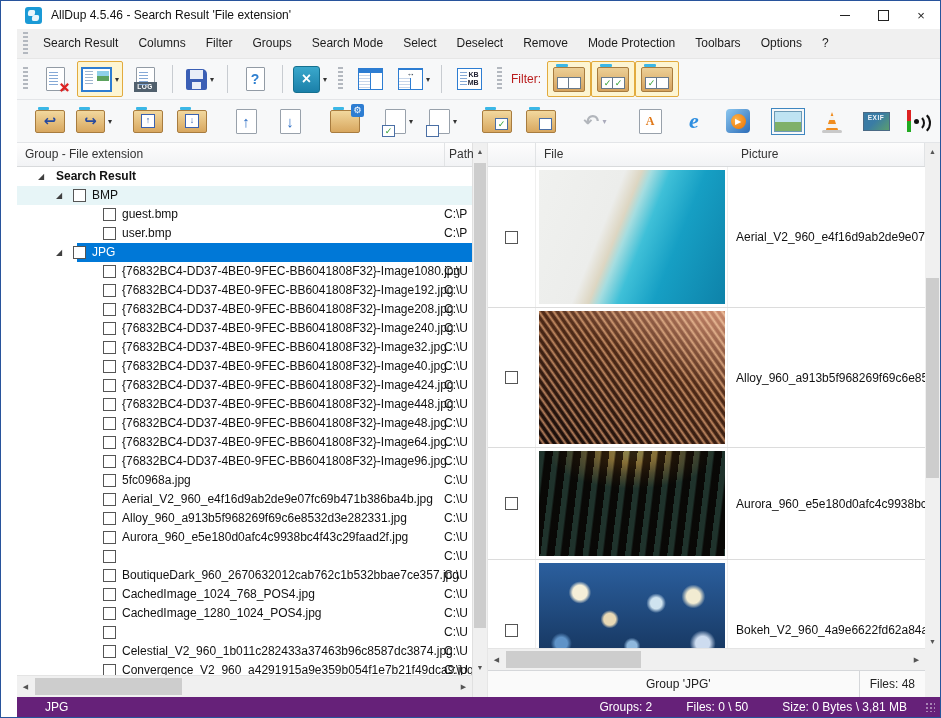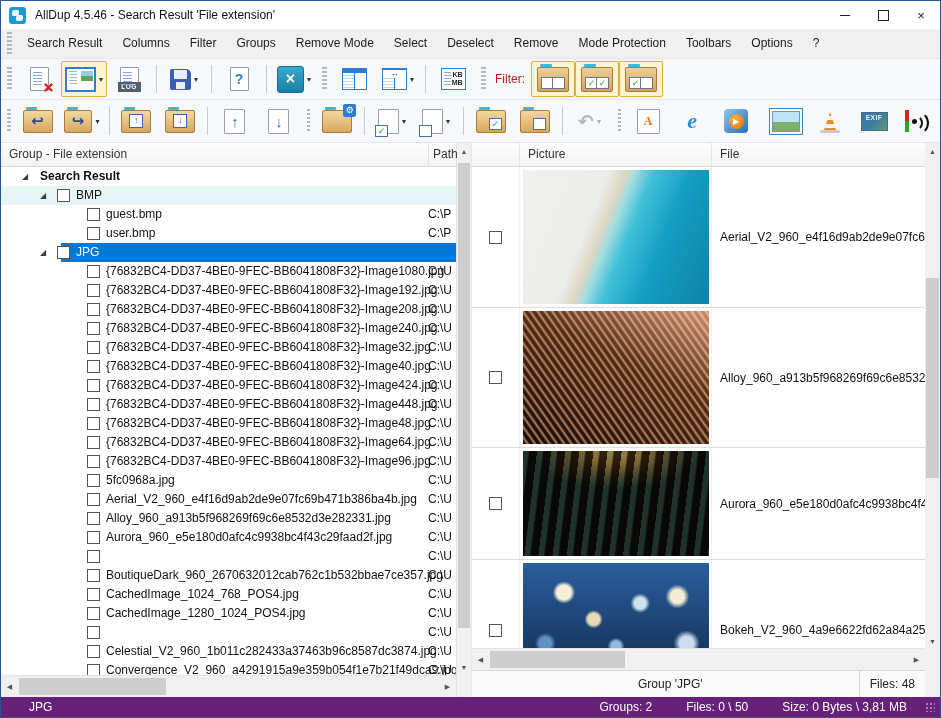--- a/index.html
+++ b/index.html
@@ -1,16 +1,16 @@
 <!DOCTYPE html>
 <html><head>
 <meta charset="utf-8">
 <style>
   html,body{margin:0;padding:0;background:#d6d6d6;font-family:"Liberation Sans","DejaVu Sans",sans-serif;}
-  .window{width:941px;height:718px;border:1px solid #28549c;box-sizing:border-box;background:#fff;display:flex;flex-direction:column;overflow:hidden;}
+  .window{width:941px;height:718px;border:1px solid #28549c;box-sizing:border-box;background:#fff;display:flex;flex-direction:column;overflow:hidden;padding-left:16px;}
   
   .titlebar{height:28px;background:#fff;display:flex;align-items:center;flex:0 0 auto;}
   .appicon{width:17px;height:17px;margin:0 9px 0 8px;background:#1a9ad6;border-radius:3px;position:relative;}
   .appicon::before,.appicon::after{content:"";position:absolute;background:#eaf6fc;border-radius:2px;}
   .appicon::before{width:7px;height:6px;left:3px;top:3px;transform:skewX(-8deg);}
   .appicon::after{width:7px;height:6px;right:3px;bottom:3px;transform:skewX(-8deg);}
   .title{font-size:12px;color:#111;}
   .wincontrols{margin-left:auto;display:flex;height:100%;}
   .wc{width:38px;display:flex;align-items:center;justify-content:center;font-size:13px;color:#222;}
   .wc .minbar{width:10px;border-top:1px solid #222;display:block;}
@@ -153,21 +153,21 @@
       <span class="wc">×</span>
     </span>
   </div>
 
   <div class="menubar">
     <span class="grip"></span>
     <span class="menuitem">Search Result</span>
     <span class="menuitem">Columns</span>
     <span class="menuitem">Filter</span>
     <span class="menuitem">Groups</span>
-    <span class="menuitem">Remove Mode</span>
+    <span class="menuitem">Search Mode</span>
     <span class="menuitem">Select</span>
     <span class="menuitem">Deselect</span>
     <span class="menuitem">Remove</span>
     <span class="menuitem">Mode Protection</span>
     <span class="menuitem">Toolbars</span>
     <span class="menuitem">Options</span>
     <span class="menuitem">?</span>
   </div>
 
   <div class="toolbar tb1">
@@ -508,22 +508,22 @@
 
     <div class="vscroll">
       <span class="sar u">▲</span>
       <span class="thumb" style="top:20px;height:465px;"></span>
       <span class="sar d" style="bottom:22px;">▼</span>
     </div>
 
     <div class="right-panel">
       <div class="grid-header">
         <span class="gc c1"></span>
+        <span class="gc c3">File</span>
         <span class="gc c2">Picture</span>
-        <span class="gc c3">File</span>
       </div>
       <div class="grid-rows">
         <div class="grow g1">
           <span class="gcell gchk">
               <span class="chk"></span>
             </span>
           <span class="gcell gpic">
               <span class="thumb-img t-aerial"></span>
             </span>
           <span class="gcell gfile">Aerial_V2_960_e4f16d9ab2de9e07fc69b4</span>

